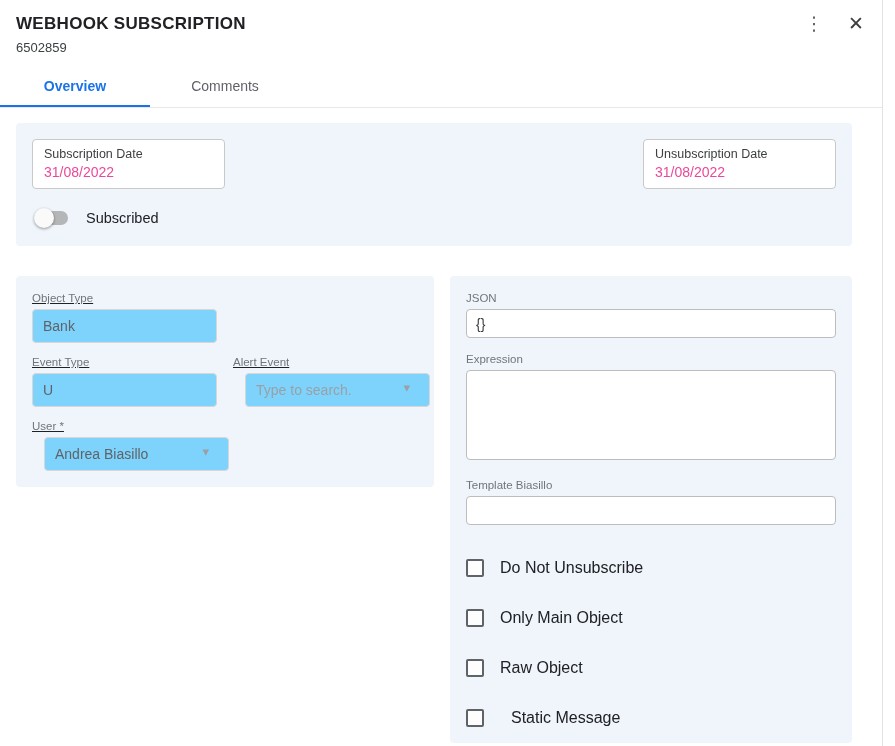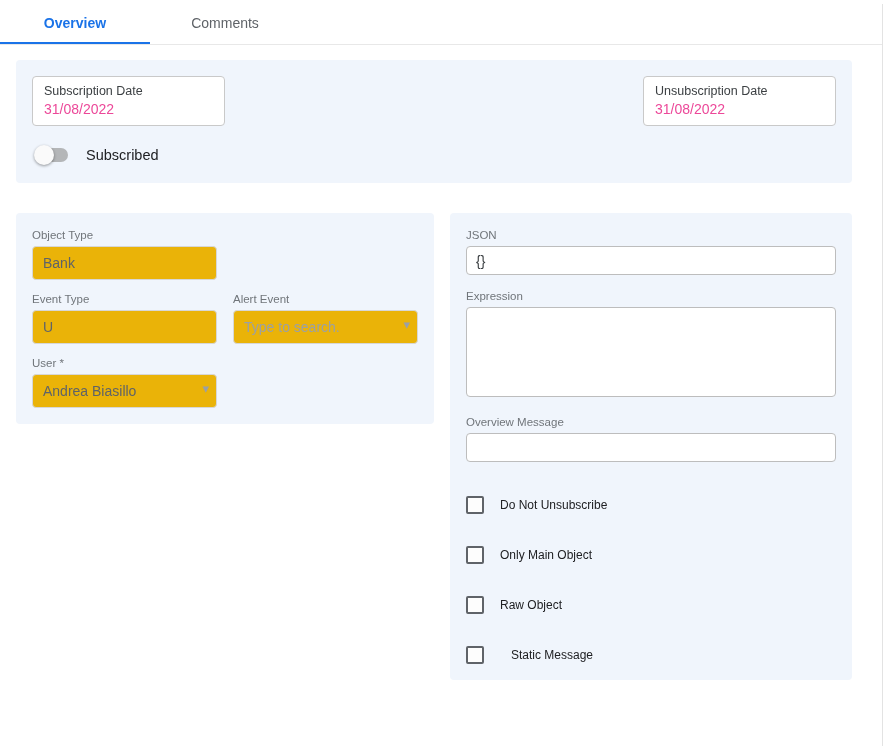--- a/index.html
+++ b/index.html
@@ -56,37 +56,37 @@
     background: #b4b6b8; border-radius: 7px;
   }
   .switch .thumb {
     position: absolute; left: 0; top: 0; width: 20px; height: 20px;
     background: #fafafa; border-radius: 50%;
     box-shadow: 0 1px 3px rgba(0,0,0,.4);
   }
   .toggle-label { font-size: 14.5px; color: #202124; margin-left: 16px; }
 
   .lower { display: flex; gap: 16px; align-items: flex-start; }
-  .panel-left { width: 420px; min-height: 190px; }
+  .panel-left { width: 420px; min-height: 190px; text-decoration: underline; }
   .panel-right { width: 416px; min-height: 455px; }
 
   .field-label { font-size: 11.5px; color: #70757a; margin-bottom: 5px; display: block; }
   .fgroup { margin-bottom: 13px; }
   .fgroup:last-child { margin-bottom: 0; }
   .two-col { display: flex; gap: 16px; }
   .col-w { width: 185px; }
 
   .inp {
     font-family: inherit; font-size: 14px; color: #5f6368;
     height: 31px; border-radius: 4px; padding: 16px 10px; width: 185px;
-    background: #eab308; border: 1px solid #d7d7d7; outline: none;
+    background: #7dd3fc; border: 1px solid #d7d7d7; outline: none;
   }
   .inp::placeholder { color: #9aa0a6; }
   .select-wrap { position: relative; width: 185px; }
-  .select-wrap .inp { width: 100%; padding-right: 26px; cursor: pointer; }
+  .select-wrap .inp { width: 100%; padding-right: 26px; cursor: pointer; margin-left: 12px; }
   .chev {
     position: absolute; right: 8px; top: 7px; font-size: 13px; color: #9aa0a6;
     pointer-events: none;
   }
 
   .winp {
     font-family: inherit; font-size: 14px; color: #3c4043;
     width: 100%; height: 29px; border-radius: 4px; padding: 0 9px;
     background: #fff; border: 1px solid #bdbdbd; outline: none;
   }
@@ -97,33 +97,45 @@
   }
   .mgroup { margin-bottom: 15px; }
   .mgroup-last { margin-bottom: 34px; }
 
   .cb-row { display: flex; align-items: center; height: 18px; margin-bottom: 32px; cursor: pointer; }
   .cb-row:last-child { margin-bottom: 0; gap: 11px; }
   .cb-box {
     width: 18px; height: 18px; border: 2px solid #5f6368; border-radius: 2px;
     background: #fdfdfd; flex: 0 0 auto;
   }
-  .cb-label { font-size: 12px; color: #202124; margin-left: 16px; }
+  .cb-label { font-size: 16px; color: #202124; margin-left: 16px; }
 
   
   .edge-strip {
     position: absolute; top: 0; right: 0; width: 13px; height: 746px;
     background: #fff; border-left: 1px solid #e3e3e3;
   }
 </style>
 </head>
 <body>
 
 <div class="modal">
 
+  <div class="header">
+    <div class="title">WEBHOOK SUBSCRIPTION</div>
+    <div class="subtitle">6502859</div>
+    <div class="header-icons">
+      <button class="icon-btn">
+        <span class="kebab">⋮</span>
+      </button>
+      <button class="icon-btn">
+        <span class="close-x">✕</span>
+      </button>
+    </div>
+  </div>
 
   <div class="tabbar">
     <div class="tab tab-0 active">Overview</div>
     <div class="tab tab-2">Comments</div>
   </div>
 
   <div class="content">
 
     <div class="panel panel-top">
       <div class="date-row">
@@ -177,21 +189,21 @@
       <div class="panel panel-right">
         <div class="mgroup">
           <span class="field-label">JSON</span>
           <input class="winp" value="{}" style="">
         </div>
         <div class="mgroup">
           <span class="field-label">Expression</span>
           <textarea class="wtextarea" value="" style=""></textarea>
         </div>
         <div class="mgroup mgroup-last">
-          <span class="field-label">Overview Message</span>
+          <span class="field-label">Template Biasillo</span>
           <input class="winp" value="" style="">
         </div>
 
         <div class="cb-list">
           <div class="cb-row">
             <span class="cb-box"></span>
             <span class="cb-label">Do Not Unsubscribe</span>
           </div>
           <div class="cb-row">
             <span class="cb-box"></span>

